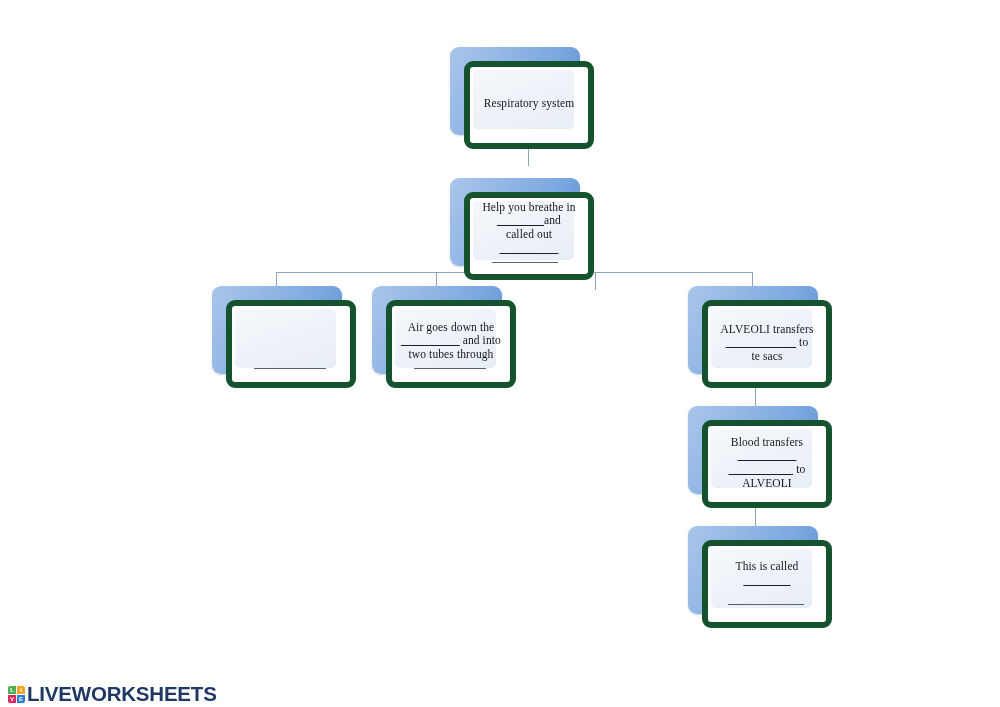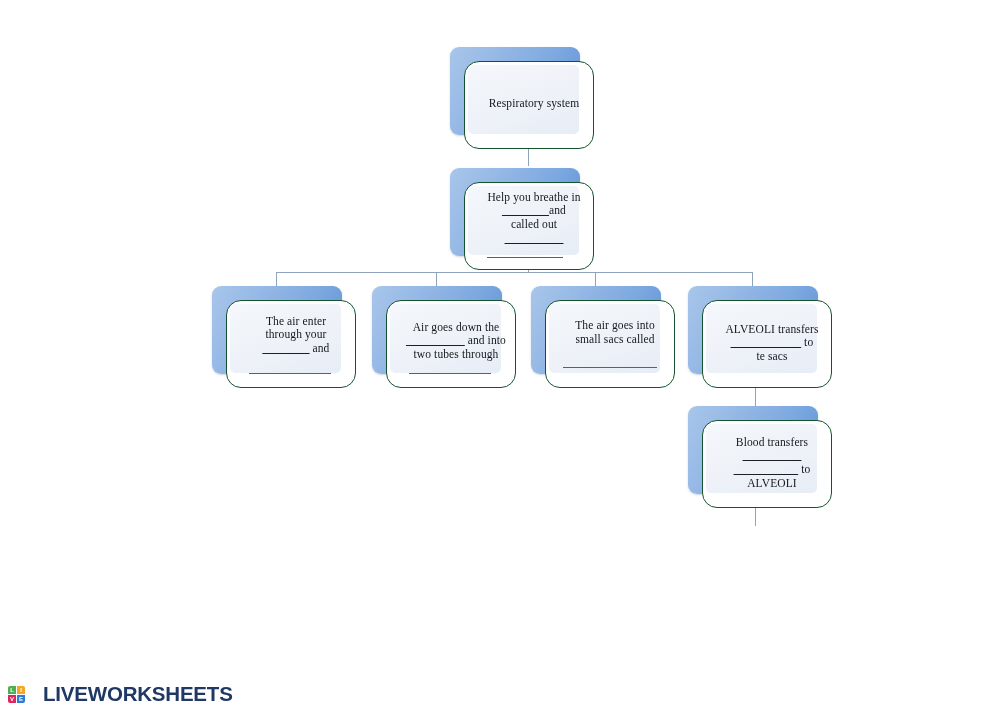--- a/index.html
+++ b/index.html
@@ -46,22 +46,22 @@
     background: linear-gradient(118deg, #a9c6ea 0%, #8fb4e4 38%, #7da9e0 62%, #588dd4 100%);
     box-shadow: 0 1px 2px rgba(90,120,160,0.30);
   }
   .node-card {
     position: absolute;
     left: 14px;
     top: 14px;
     width: 130px;
     height: 88px;
     box-sizing: border-box;
-    border-radius: 15px;
-    border: 1px solid #14532d;
+    border-radius: 9px;
+    border: 6px solid #14532d;
     background: #ffffff;
     display: flex;
     align-items: center;
     justify-content: flex-end;
     overflow: hidden;
   }
   
   .node-card::before {
     content: "";
     position: absolute;
@@ -97,21 +97,21 @@
     border-top: 1px solid #5c6166;
   }
 
   
   #footer-logo {
     position: absolute;
     left: 8px;
     top: 682px;
     display: flex;
     align-items: center;
-    gap: 18px;
+    gap: 2px;
   }
   .logo-mark {
     width: 17px;
     height: 17px;
     display: grid;
     grid-template-columns: 1fr 1fr;
     grid-template-rows: 1fr 1fr;
     gap: 1px;
     border-radius: 2px;
     overflow: hidden;
@@ -161,67 +161,52 @@
 
   <div class="node" style="left:450px; top:47px; width:145px; height:103px;">
     <div class="node-back"></div>
     <div class="node-card">
       <div class="node-text">
         <span>Respiratory system</span>
       </div>
     </div>
   </div>
 
-  <div class="node" style="left:450px; top:168px; width:145px; height:103px;">
+  <div class="node" style="left:450px; top:178px; width:145px; height:103px;">
     <div class="node-back"></div>
     <div class="node-card">
       <div class="node-text" style="padding-bottom:16px;">
         <span>Help you breathe in</span><br>
         <span class="blank">________</span><span>and</span><br>
         <span>called out</span><br>
         <span class="blank">__________</span>
       </div>
       <div class="rule" style="left:22px; right:30px; bottom:11px;"></div>
     </div>
   </div>
 
   <div class="node" style="left:212px; top:286px; width:145px; height:103px;">
     <div class="node-back"></div>
     <div class="node-card">
-      <div class="node-text" style="padding-bottom:18px;">
-        <span>The air enter</span><br>
-        <span>through your</span><br>
-        <span class="blank">________</span> <span>and</span>
-      </div>
       <div class="rule" style="left:22px; right:24px; bottom:13px;"></div>
     </div>
   </div>
 
   <div class="node" style="left:372px; top:286px; width:145px; height:103px;">
     <div class="node-back"></div>
     <div class="node-card">
       <div class="node-text" style="padding-bottom:6px;">
         <span>Air goes down the</span><br>
         <span class="blank">__________</span> <span>and into</span><br>
         <span>two tubes through</span>
       </div>
       <div class="rule" style="left:22px; right:24px; bottom:13px;"></div>
     </div>
   </div>
 
-  <div class="node" style="left:531px; top:286px; width:145px; height:103px;">
-    <div class="node-back"></div>
-    <div class="node-card">
-      <div class="node-text" style="padding-bottom:22px;">
-        <span>The air goes into</span><br>
-        <span>small sacs called</span>
-      </div>
-      <div class="rule" style="left:17px; right:17px; bottom:19px;"></div>
-    </div>
-  </div>
 
   <div class="node" style="left:688px; top:286px; width:145px; height:103px;font-family:Liberation Serif, serif;">
     <div class="node-back"></div>
     <div class="node-card">
       <div class="node-text">
         <span>ALVEOLI transfers</span><br>
         <span class="blank">____________</span> <span>to</span><br>
         <span>te sacs</span>
       </div>
     </div>
@@ -232,20 +217,30 @@
     <div class="node-card">
       <div class="node-text">
         <span>Blood transfers</span><br>
         <span class="blank">__________</span><br>
         <span class="blank">___________</span> <span>to</span><br>
         <span>ALVEOLI</span>
       </div>
     </div>
   </div>
 
+  <div class="node" style="left:688px; top:526px; width:145px; height:103px;">
+    <div class="node-back"></div>
+    <div class="node-card">
+      <div class="node-text" style="padding-bottom:20px;">
+        <span>This is called</span><br>
+        <span class="blank">________</span>
+      </div>
+      <div class="rule" style="left:20px; right:22px; bottom:17px;"></div>
+    </div>
+  </div>
 
   <div id="footer-logo">
     <div class="logo-mark">
       <div class="logo-cell" style="background:#4CAF50;">L</div>
       <div class="logo-cell" style="background:#F5A623;">I</div>
       <div class="logo-cell" style="background:#E0245E;">V</div>
       <div class="logo-cell" style="background:#2B7CD3;">E</div>
     </div>
     <span class="logo-word">LIVEWORKSHEETS</span>
   </div>

